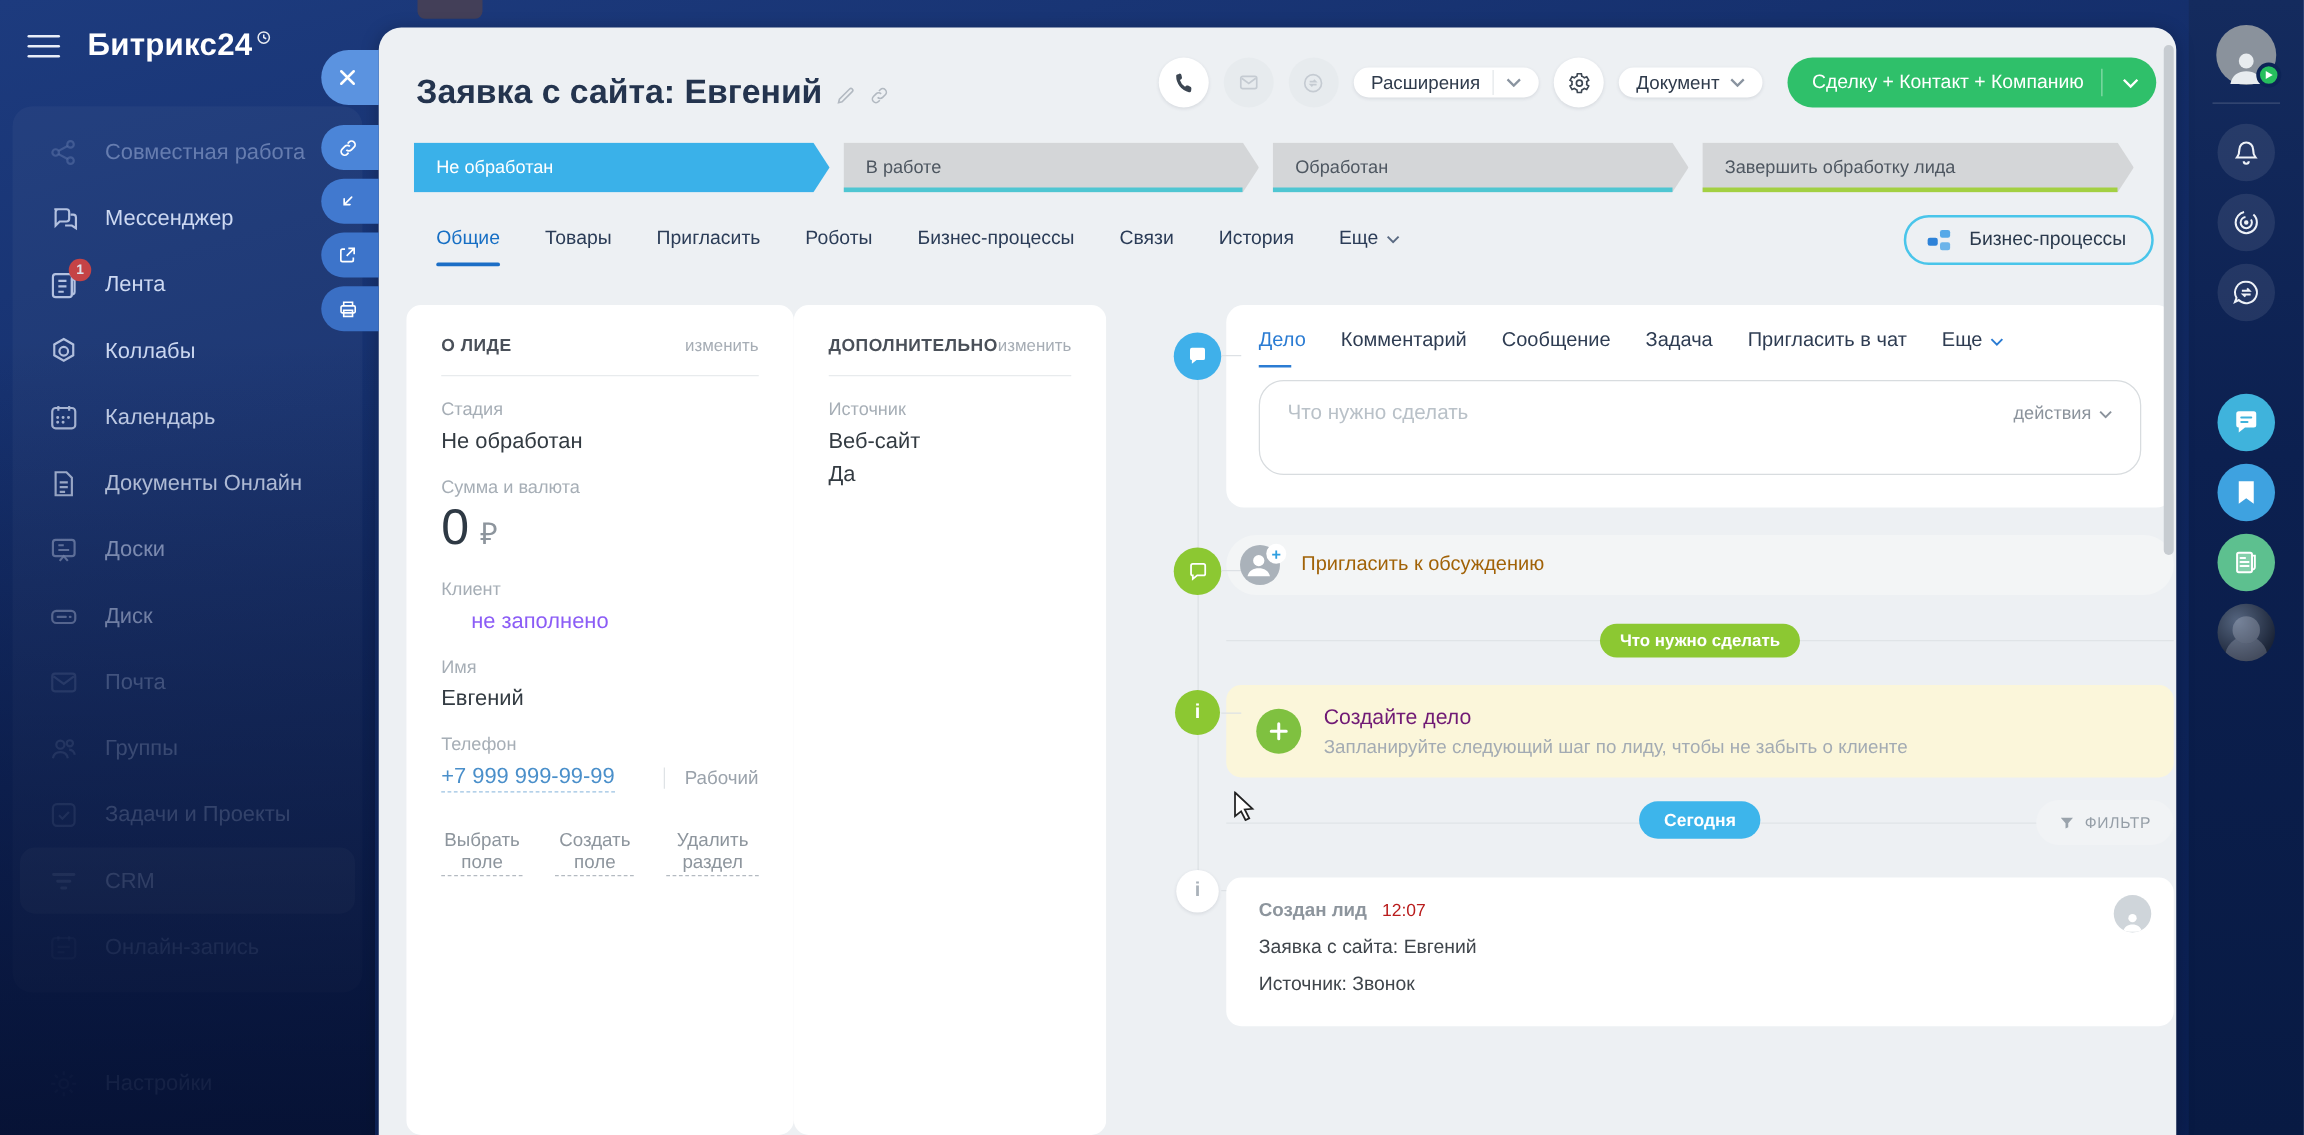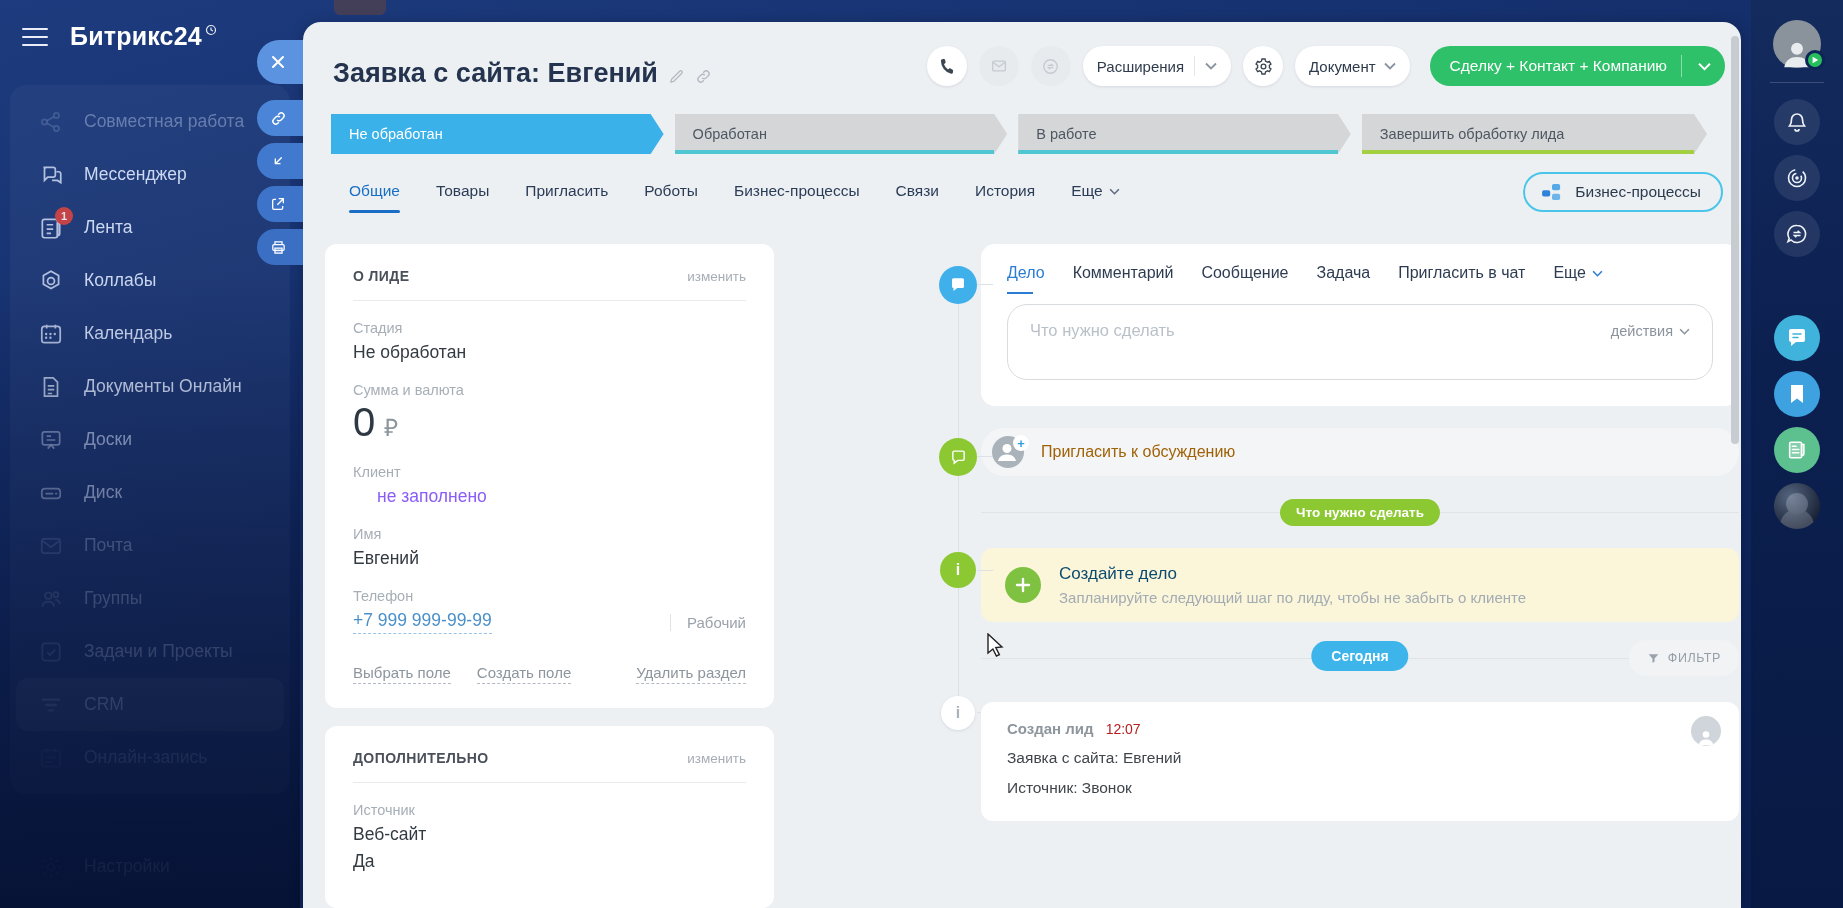--- a/index.html
+++ b/index.html
@@ -60,21 +60,21 @@
   .fab:nth-child(4){ background:#3d74ca; }
   .fab:nth-child(5){ background:#3a6fc4; }
 
   
   .title-row { position:absolute; left:30px; top:36px; display:flex; align-items:center; gap:10px; }
   .page-title { font-size:27px; font-weight:700; color:#24344e; }
   .t-ic { color:#b2b9c1; margin-top:6px; cursor:pointer; }
   .hdr { position:absolute; top:24px; right:16px; height:40px; display:flex; align-items:center; gap:12px; }
   .cbtn { width:40px; height:40px; border-radius:50%; background:#fff; box-shadow:0 1px 3px rgba(40,50,70,.12); display:flex; align-items:center; justify-content:center; color:#3c4652; cursor:pointer; }
   .cbtn.disabled { background:#e7ebee; box-shadow:none; color:#c5cbd2; cursor:default; }
-  .pill { height:40px; border-radius:20px; background:#fff; box-shadow:0 1px 3px rgba(40,50,70,.12); display:flex; align-items:center; padding:0 14px; font-size:15px; color:#2f3b4c; cursor:pointer; }
+  .pill { height:24px; border-radius:20px; background:#fff; box-shadow:0 1px 3px rgba(40,50,70,.12); display:flex; align-items:center; padding:0 14px; font-size:15px; color:#2f3b4c; cursor:pointer; }
   .pill .div { width:1px; height:20px; background:#e3e7ea; margin:0 10px; }
   .chev { color:#8a94a0; }
   .green-btn { height:40px; border-radius:20px; background:#2fc06a; color:#fff; display:flex; align-items:center; padding:0 4px 0 20px; font-size:15.5px; cursor:pointer; margin-left:8px; }
   .green-btn .div { width:1px; height:22px; background:rgba(255,255,255,.45); margin:0 6px 0 14px; }
   .green-btn .chev { color:#fff; padding:0 10px; }
 
   
   .stages { position:absolute; left:28px; right:34px; top:92px; height:40px; display:flex; gap:11px; }
   .stage { flex:1; position:relative; display:flex; align-items:center; padding-left:18px; font-size:14.5px; color:#4e5761;
     background:#d4d6d8; clip-path:polygon(0 0, calc(100% - 13px) 0, 100% 50%, calc(100% - 13px) 100%, 0 100%); }
@@ -83,21 +83,21 @@
   .u-teal { background:#4fc6d2; } .u-green { background:#a3d042; }
 
   
   .tabs { position:absolute; left:46px; top:160px; display:flex; gap:36px; }
   .tab { font-size:15.5px; color:#2b3c57; cursor:pointer; position:relative; padding-bottom:13px; display:flex; align-items:center; gap:6px; }
   .tab.active { color:#176fc4; }
   .tab.active::after { content:""; position:absolute; left:0; right:0; bottom:0; height:3px; background:#1b6ec6; border-radius:2px; }
   .bp-btn { position:absolute; right:18px; top:150px; height:40px; border:2px solid #49c5ea; border-radius:21px; display:flex; align-items:center; gap:12px; padding:0 20px 0 16px; font-size:15.5px; color:#2b3a4d; cursor:pointer; background:transparent; }
 
   
-  .leftcol { position:absolute; left:22px; top:222px; width:449px; bottom:0; display:flex; flex-direction:column; gap:18px; overflow:hidden; }
+  .leftcol { position:absolute; left:22px; top:222px; width:560px; bottom:0; display:flex; flex-direction:row; overflow:hidden; }
   .panel { background:#fff; border-radius:12px; padding:24px 28px; }
   .sec-head { display:flex; align-items:center; justify-content:space-between; }
   .sec-title { font-size:14px; font-weight:700; color:#4a5059; letter-spacing:.4px; }
   .edit-link { font-size:13.5px; color:#a6adb5; cursor:pointer; }
   .sec-div { border-bottom:1px solid #e8ebed; margin-top:16px; }
   .f-label { font-size:14.5px; color:#a6aeb6; margin-top:19px; }
   .f-value { font-size:17.5px; color:#333b42; margin-top:6px; }
   .f-value.empty { color:#8b5cf6;margin-left:24px; }
   .money { display:flex; align-items:baseline; gap:9px; margin-top:2px; }
   .money .amt { font-size:40px; font-weight:400; color:#2e3944; }
@@ -138,21 +138,21 @@
 
   .t-divider { position:relative; height:30px; margin-top:22px; }
   .t-divider::before { content:""; position:absolute; left:0; right:0; top:14px; height:1px; background:#e0e4e7; }
   .d-pill { position:absolute; left:50%; transform:translateX(-50%); top:1px; border-radius:14px; padding:6px 16px; font-size:13.5px; font-weight:700; color:#fff; white-space:nowrap; }
   .d-pill.green { background:#8cc832; }
   .d-pill.blue { background:#3db5eb; font-size:14px; padding:7px 20px; top:-3px; border-radius:17px; }
   .filter-btn { position:absolute; right:0; top:-4px; height:36px; border-radius:18px; background:#f1f3f5; display:flex; align-items:center; gap:8px; padding:0 18px; font-size:12.5px; letter-spacing:.6px; color:#959ea7; cursor:pointer; }
 
   .hint-box { margin-top:20px; background:#fbf6da; border-radius:12px; display:flex; align-items:center; gap:18px; padding:14px 24px; min-height:74px; }
   .plus-circle { width:36px; height:36px; border-radius:50%; background:#7fc140; color:#fff; display:flex; align-items:center; justify-content:center; cursor:pointer; flex:0 0 36px; }
-  .hint-title { font-size:17px; color:#0c4a6e; }
+  .hint-title { font-size:17px; color:#701a75; }
   .hint-sub { font-size:15px; color:#a3abb3; margin-top:5px; }
 
   .entry { margin-top:28px; background:#fff; border-radius:12px; padding:18px 26px 24px; position:relative; }
   .entry-head { display:flex; align-items:baseline; gap:12px; }
   .entry-title { font-size:15px; font-weight:700; color:#8d959d; }
   .entry-time { font-size:14px; color:#b91c1c; }
   .entry-line { font-size:15.5px; color:#3f454b; margin-top:12px; }
   .entry-ava { position:absolute; right:18px; top:14px; width:30px; height:30px; border-radius:50%; background:#cfd5da; color:#fff; display:flex; align-items:flex-end; justify-content:center; overflow:hidden; }
 
   
@@ -475,25 +475,25 @@
             </svg>
           </span>
       </div>
     </div>
 
     <div class="stages">
       <div class="stage active">
           <span>Не обработан</span>
         </div>
       <div class="stage">
+          <span>В работе</span>
+          <span class="under u-teal"></span>
+        </div>
+      <div class="stage">
           <span>Обработан</span>
-          <span class="under u-teal"></span>
-        </div>
-      <div class="stage">
-          <span>В работе</span>
           <span class="under u-teal"></span>
         </div>
       <div class="stage" style="flex:1.04">
           <span>Завершить обработку лида</span>
           <span class="under u-green"></span>
         </div>
     </div>
 
     <div class="tabs">
       <div class="tab active">Общие</div>

